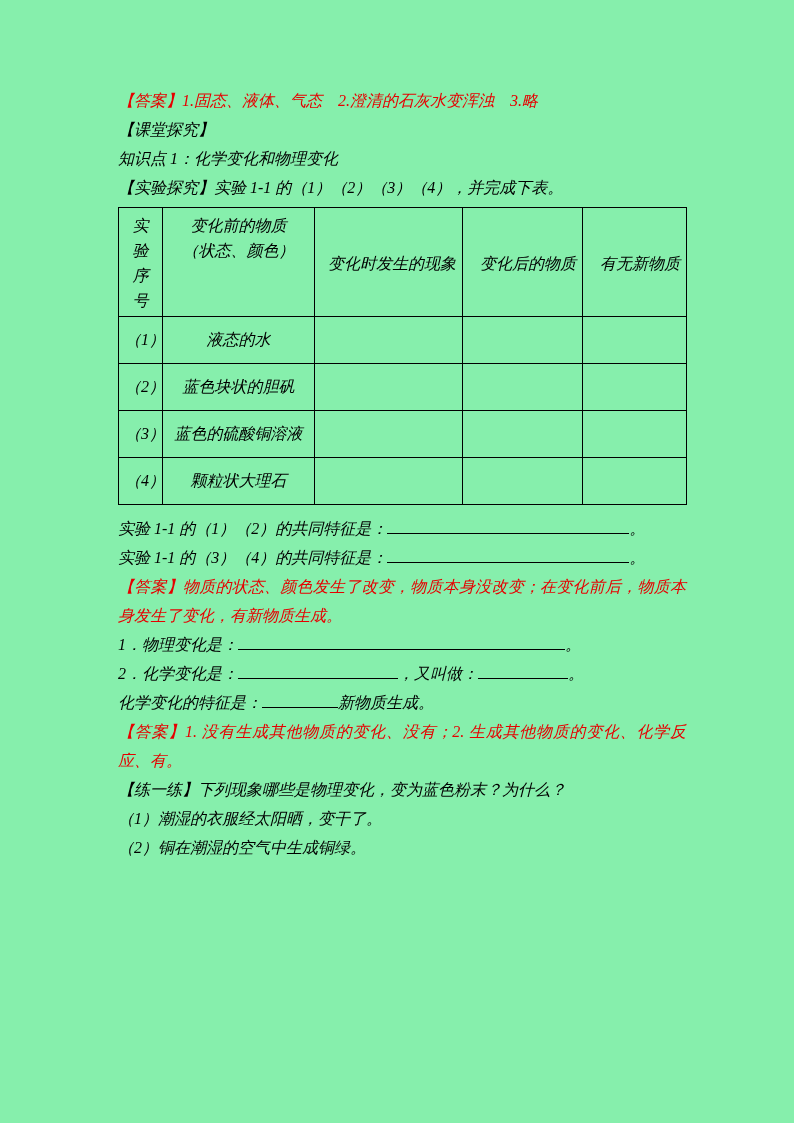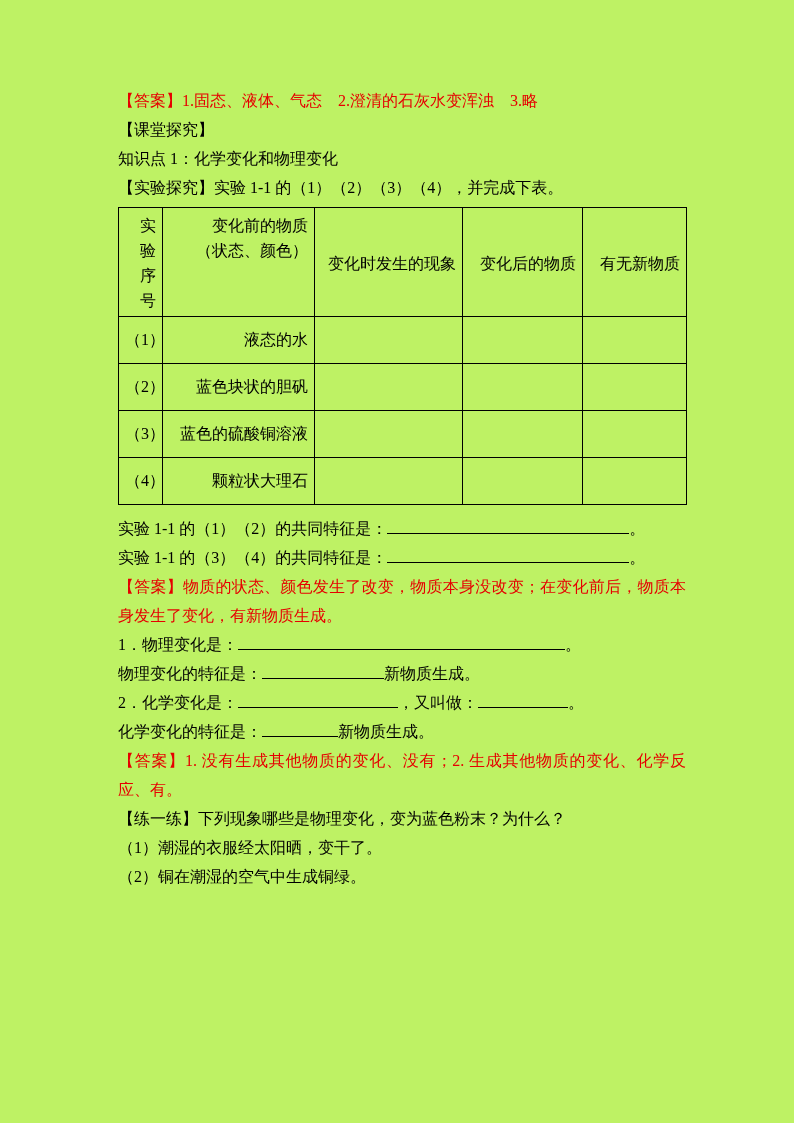--- a/index.html
+++ b/index.html
@@ -1,27 +1,28 @@
 <!DOCTYPE html>
 <html style="--answer: #e60000;"><head>
 <meta charset="utf-8">
 <style>
   * { box-sizing: border-box; }
   html, body { margin: 0; padding: 0; background: #ffffff; }
   .page {
     position: relative;
     width: 794px;
     height: 1123px;
-    background: #bef264;
+    background: #86efac;
     padding: 86px 108px 40px 118px;
     font-family: "Liberation Serif", "DejaVu Serif", serif;
     font-size: 16px;
     line-height: 29px;
     color: #000000;
     overflow: hidden;
+    font-style: italic;
   }
   p { margin: 0; }
   .red { color: var(--answer, #e60000); }
   .just { text-align: justify; }
   .blank {
     display: inline-block;
     height: 15px;
     border-bottom: 1px solid #000;
     vertical-align: baseline;
   }
@@ -34,21 +35,21 @@
   .exp col.c1 { width: 44px; }
   .exp col.c2 { width: 152px; }
   .exp col.c3 { width: 148px; }
   .exp col.c4 { width: 120px; }
   .exp col.c5 { width: 104px; }
   .exp th, .exp td {
     border: 1px solid #000;
     font-weight: normal;
     font-size: 16px;
     padding: 3px 6px;
-    text-align: right;
+    text-align: center;
   }
   .exp th {
     vertical-align: top;
     white-space: pre-line;
     line-height: 25px;
     padding-top: 5px;
   }
   .exp th.mid { vertical-align: middle; text-align: right; }
   .exp tr.head { height: 62px; }
   .exp tr.row { height: 47px; }
@@ -120,21 +121,20 @@
 
   <p><span>实验 1-1 的（1）（2）的共同特征是：</span><span class="blank" style="width:242px"></span><span>。</span></p>
 
   <p><span>实验 1-1 的（3）（4）的共同特征是：</span><span class="blank" style="width:242px"></span><span>。</span></p>
 
   <p class="red just">【答案】物质的状态、颜色发生了改变，物质本身没改变；在变化前后，物质本身发生了变化，有新物质生成。</p>
 
 
   <p><span>1．物理变化是：</span><span class="blank" style="width:327px"></span><span>。</span></p>
 
-  <p><span>物理变化的特征是：</span><span class="blank" style="width:122px"></span><span>新物质生成。</span></p>
 
   <p><span>2．化学变化是：</span><span class="blank" style="width:160px"></span><span>，又叫做：</span><span class="blank" style="width:90px"></span><span>。</span></p>
 
   <p><span>化学变化的特征是：</span><span class="blank" style="width:76px"></span><span>新物质生成。</span></p>
 
   <p class="red just">【答案】1. 没有生成其他物质的变化、没有；2. 生成其他物质的变化、化学反应、有。</p>
 
   <p>【练一练】下列现象哪些是物理变化，变为蓝色粉末？为什么？</p>
 
   <p>（1）潮湿的衣服经太阳晒，变干了。</p>

